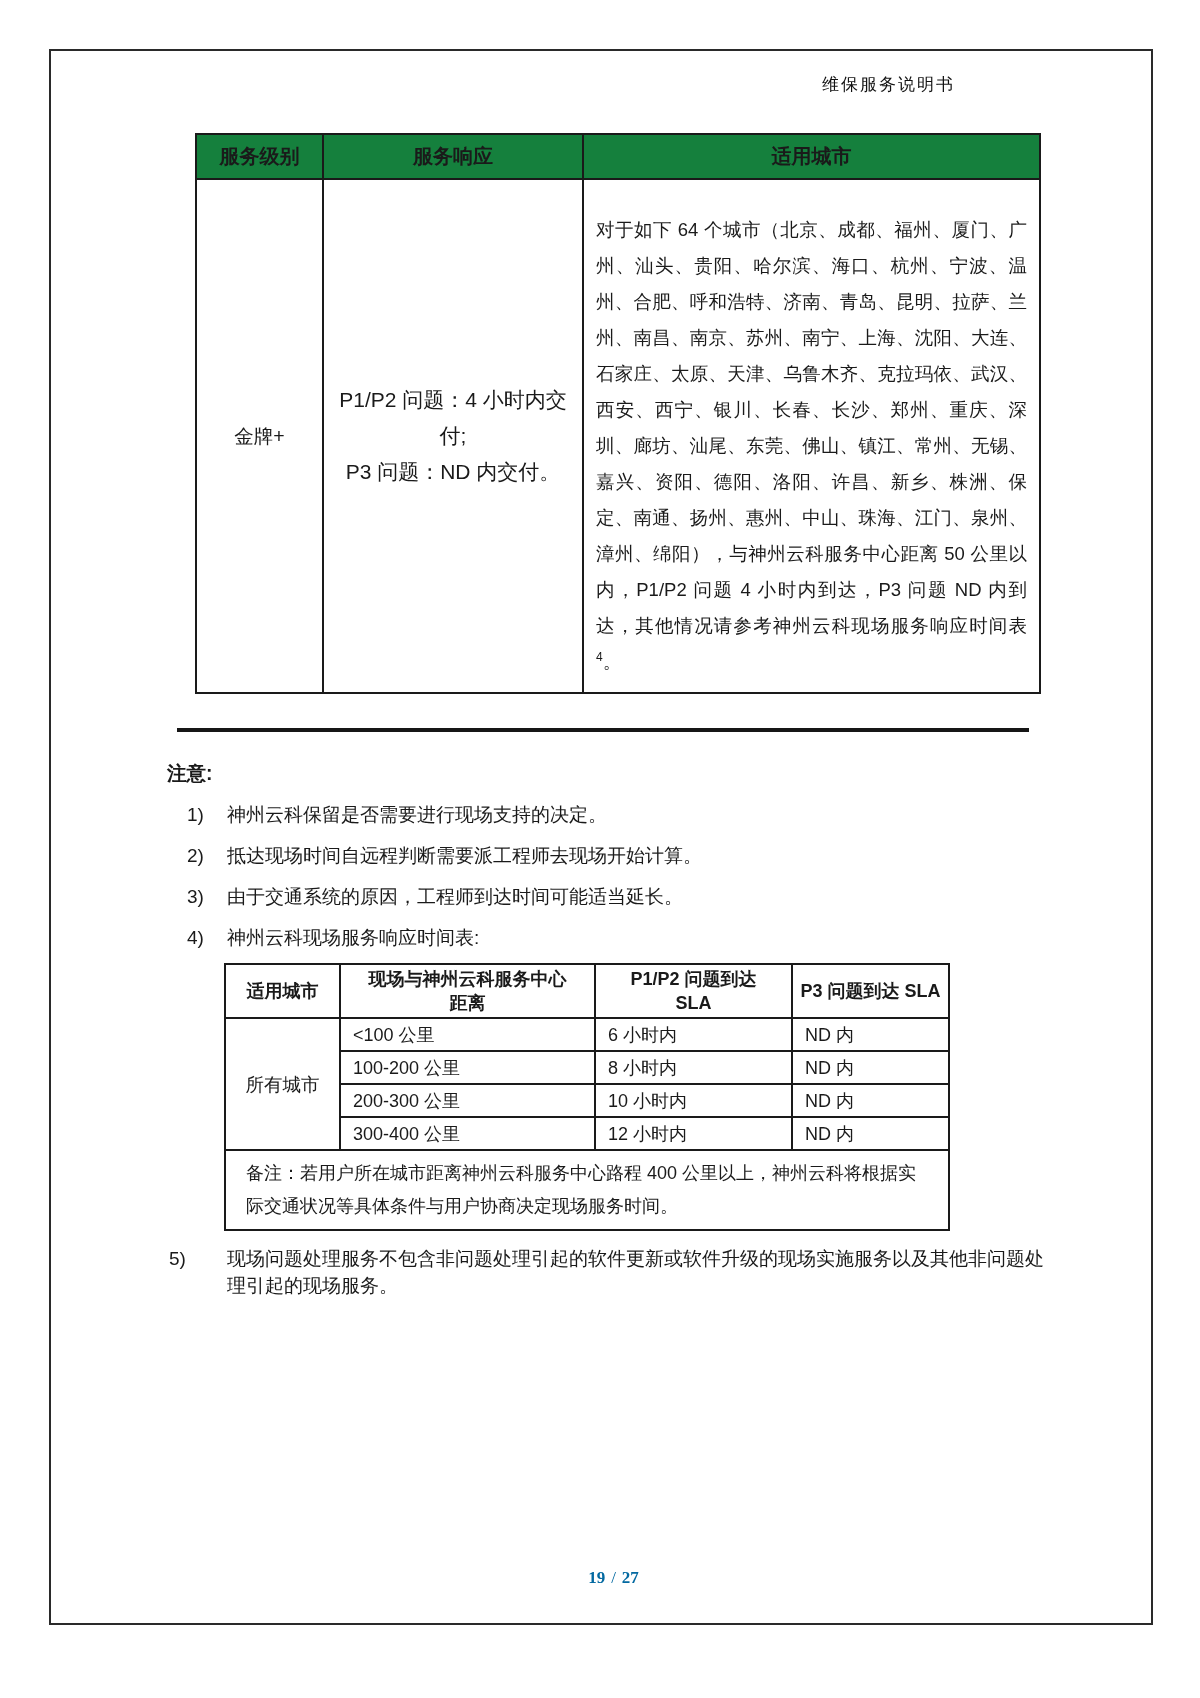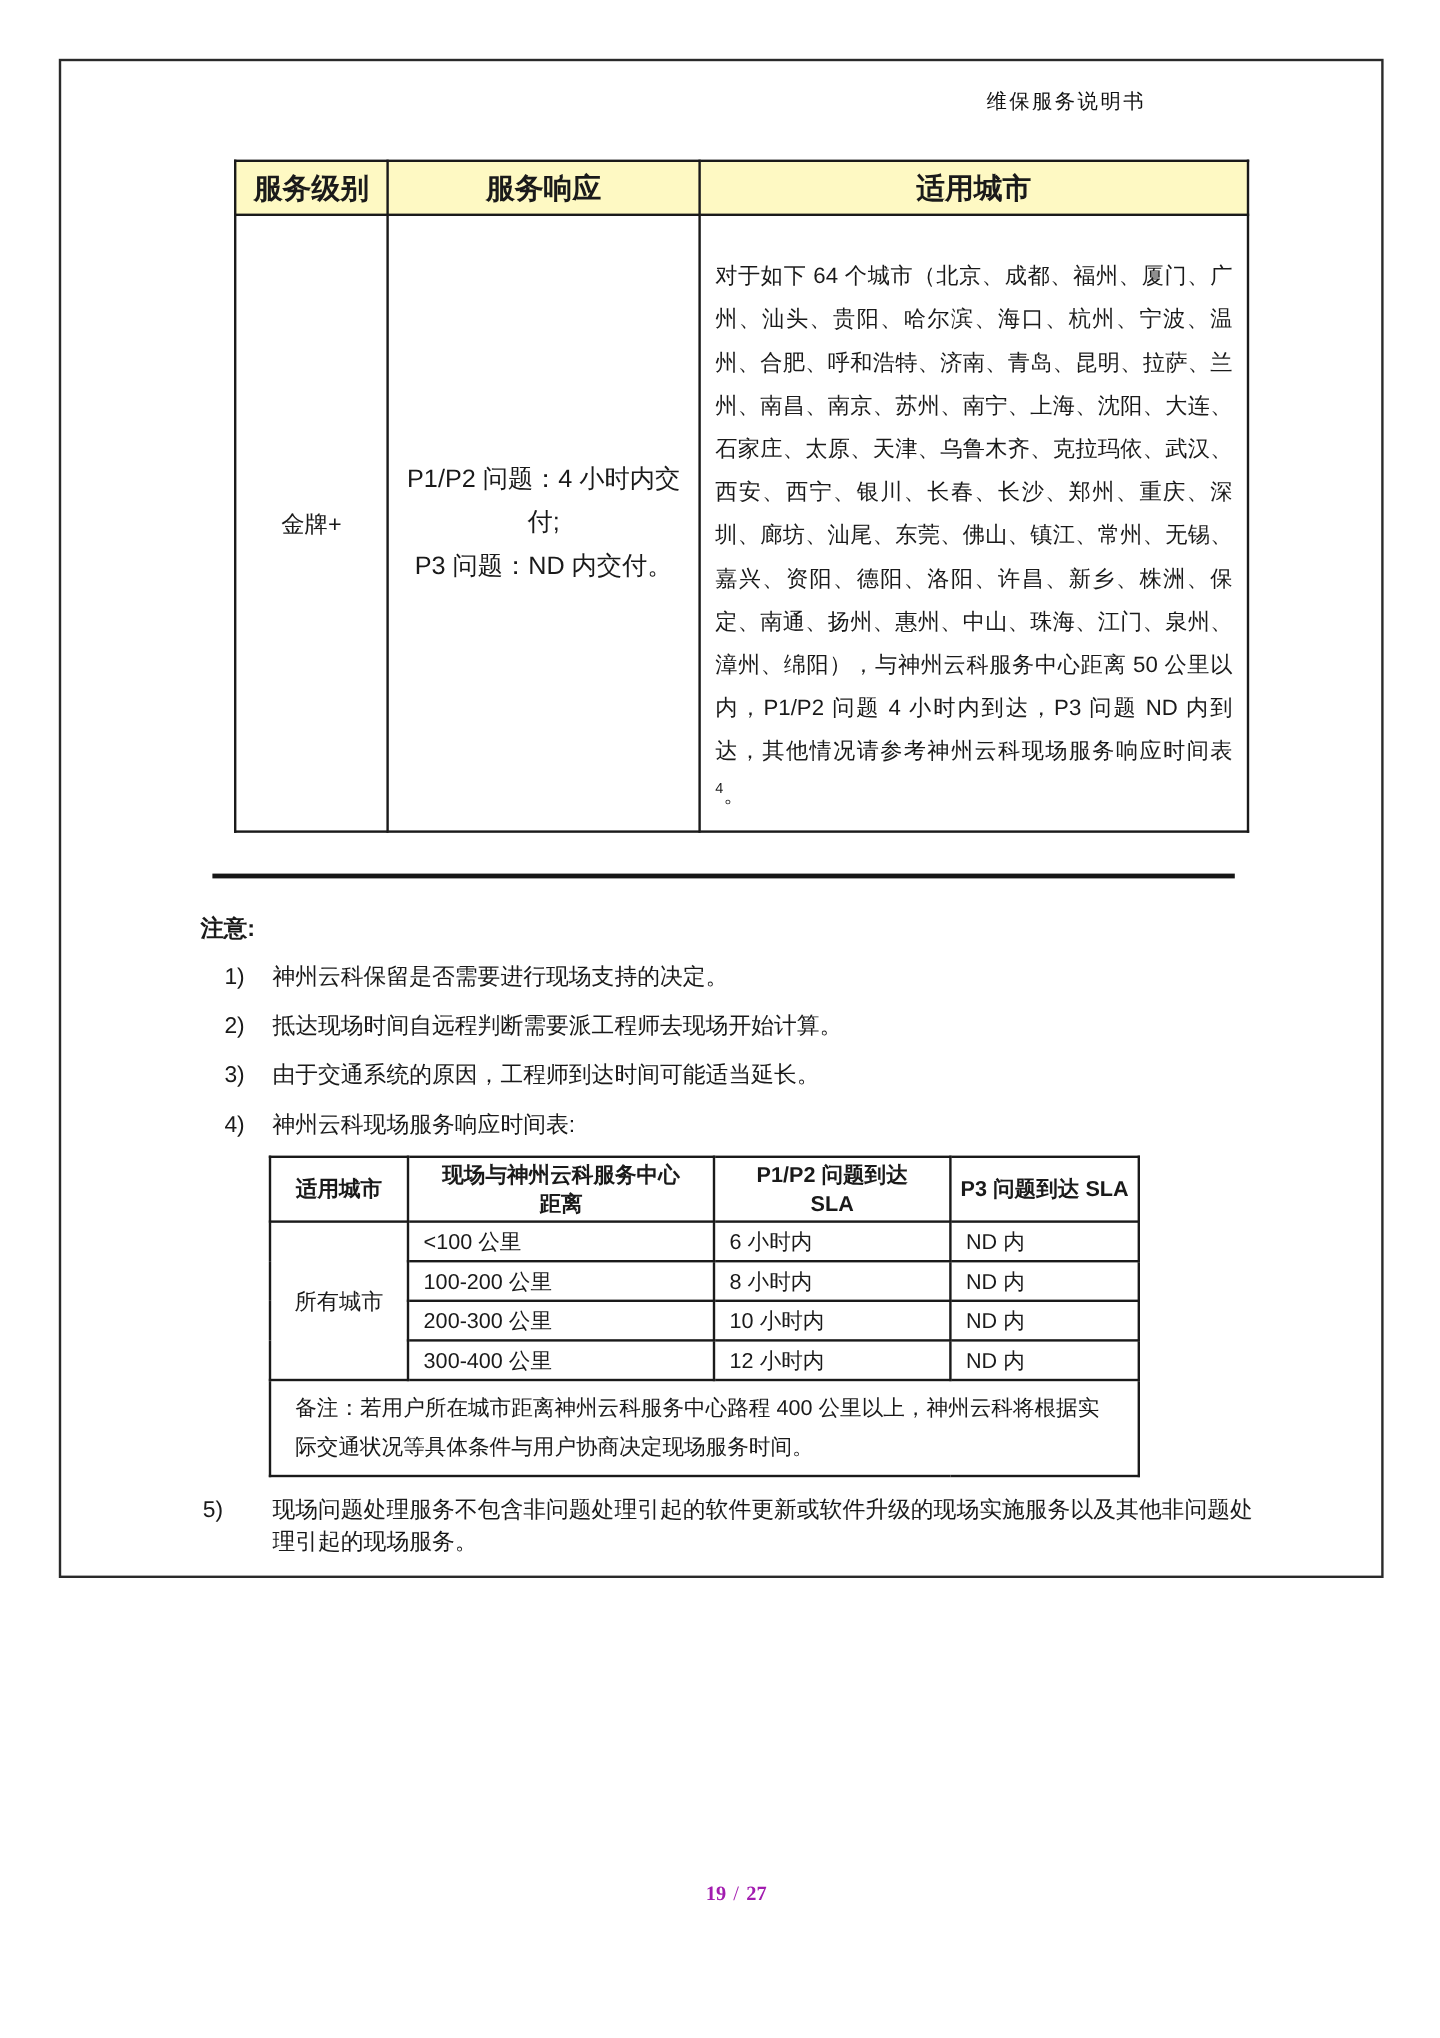--- a/index.html
+++ b/index.html
@@ -7,21 +7,21 @@
   body {
     width: 1200px; height: 1698px;
     position: relative;
     background: #ffffff;
     font-family: "Liberation Sans", sans-serif;
     color: #1a1a1a;
   }
   .page-border {
     position: absolute;
     left: 49px; top: 49px;
-    width: 1104px; height: 1266px;
+    width: 1104px; height: 1576px;
     border: 2px solid #2a2a2a;
     background: #ffffff;
   }
   .doc-header {
     position: absolute;
     top: 22px; right: 196px;
     font-family: "Liberation Serif", serif;
     font-size: 17px;
     letter-spacing: 2px;
     color: #111;
@@ -36,22 +36,22 @@
   table { border-collapse: collapse; }
   .main-table {
     margin-left: 28px;
     width: 844px;
     table-layout: fixed;
   }
   .main-table th, .main-table td {
     border: 2px solid #1a1a1a;
   }
   .main-table th {
-    background: #fef9c3;
-    font-size: 24px;
+    background: #15803d;
+    font-size: 20px;
     font-weight: bold;
     height: 45px;
     text-align: center;
     margin-left: 48px;
   }
   .col-level { width: 127px; }
   .col-resp  { width: 260px; }
   .col-city  { width: 457px; }
   .level-cell {
     text-align: center;
@@ -152,21 +152,21 @@
 
   
   .page-footer {
     position: absolute;
     left: 0; top: 1568px;
     width: 1200px;
     text-align: center;
     font-family: "Liberation Serif", serif;
     font-size: 17px;
     font-weight: bold;
-    color: #a21caf;
+    color: #0369a1;
     padding-left: 27px;
   }
   .page-footer .sep { font-weight: normal; padding: 0 6px; }
 </style>
 </head>
 <body>
 
 <div class="page-border">
   <div class="doc-header">维保服务说明书</div>
 

